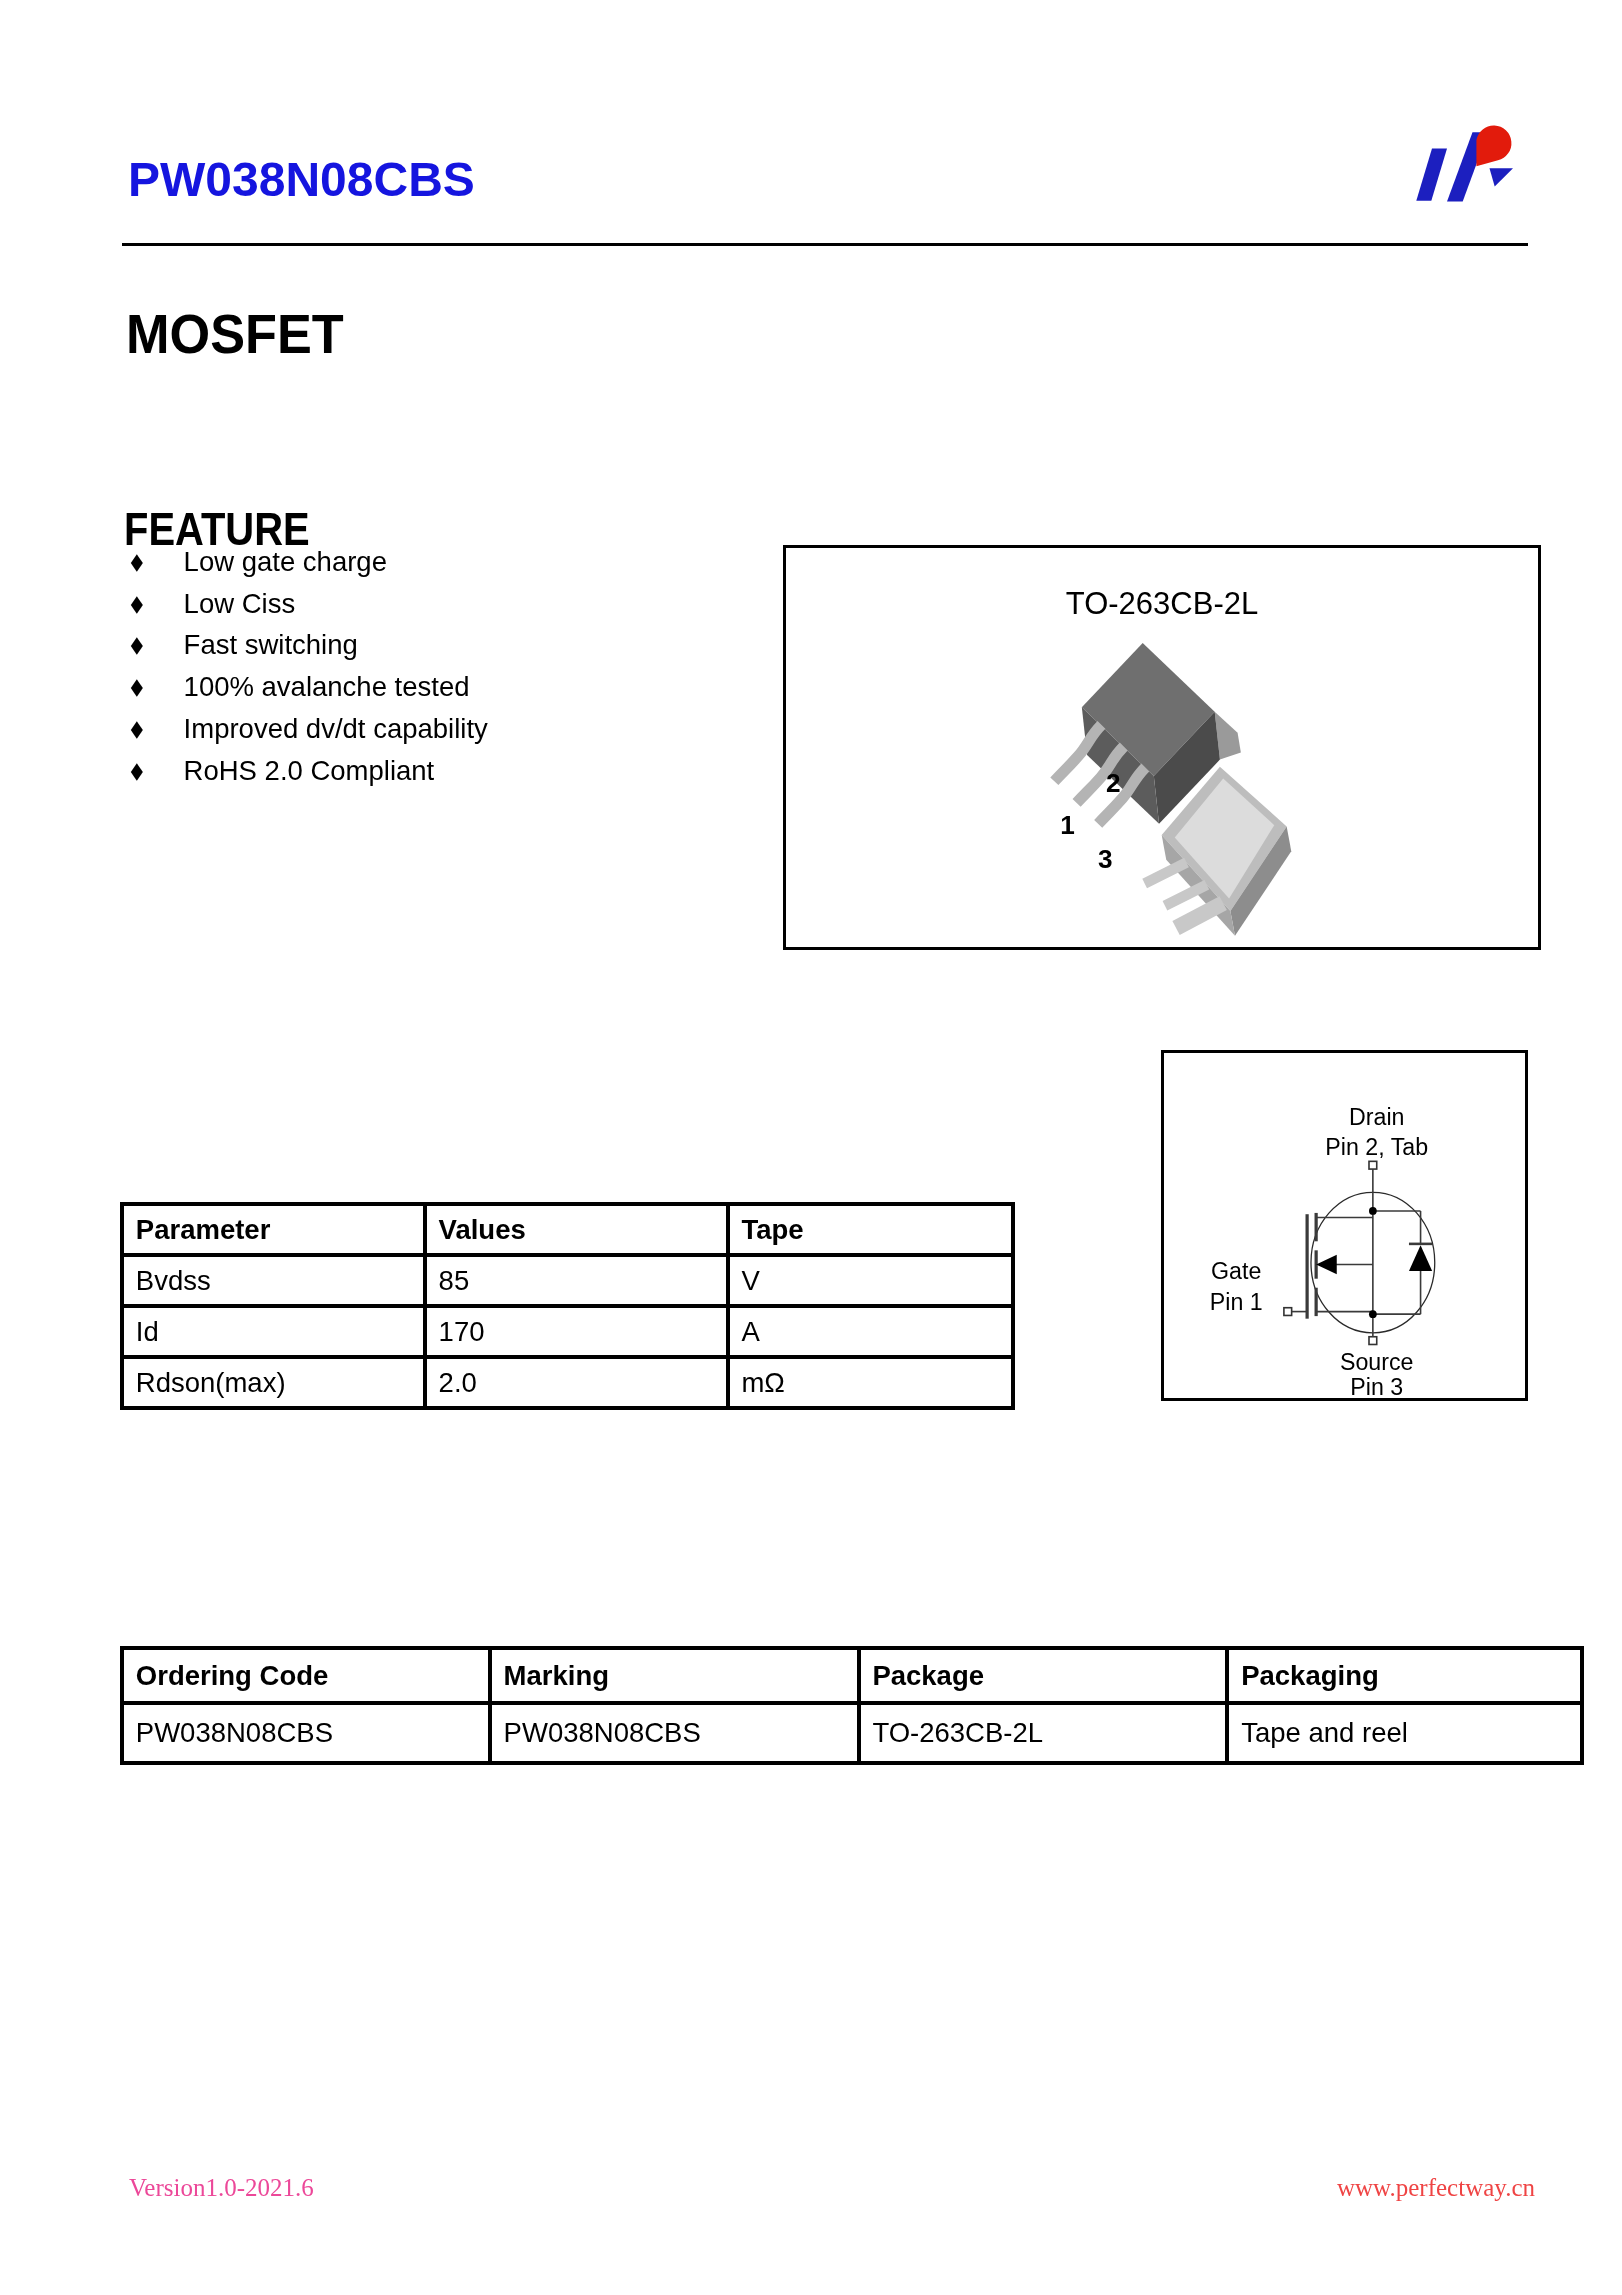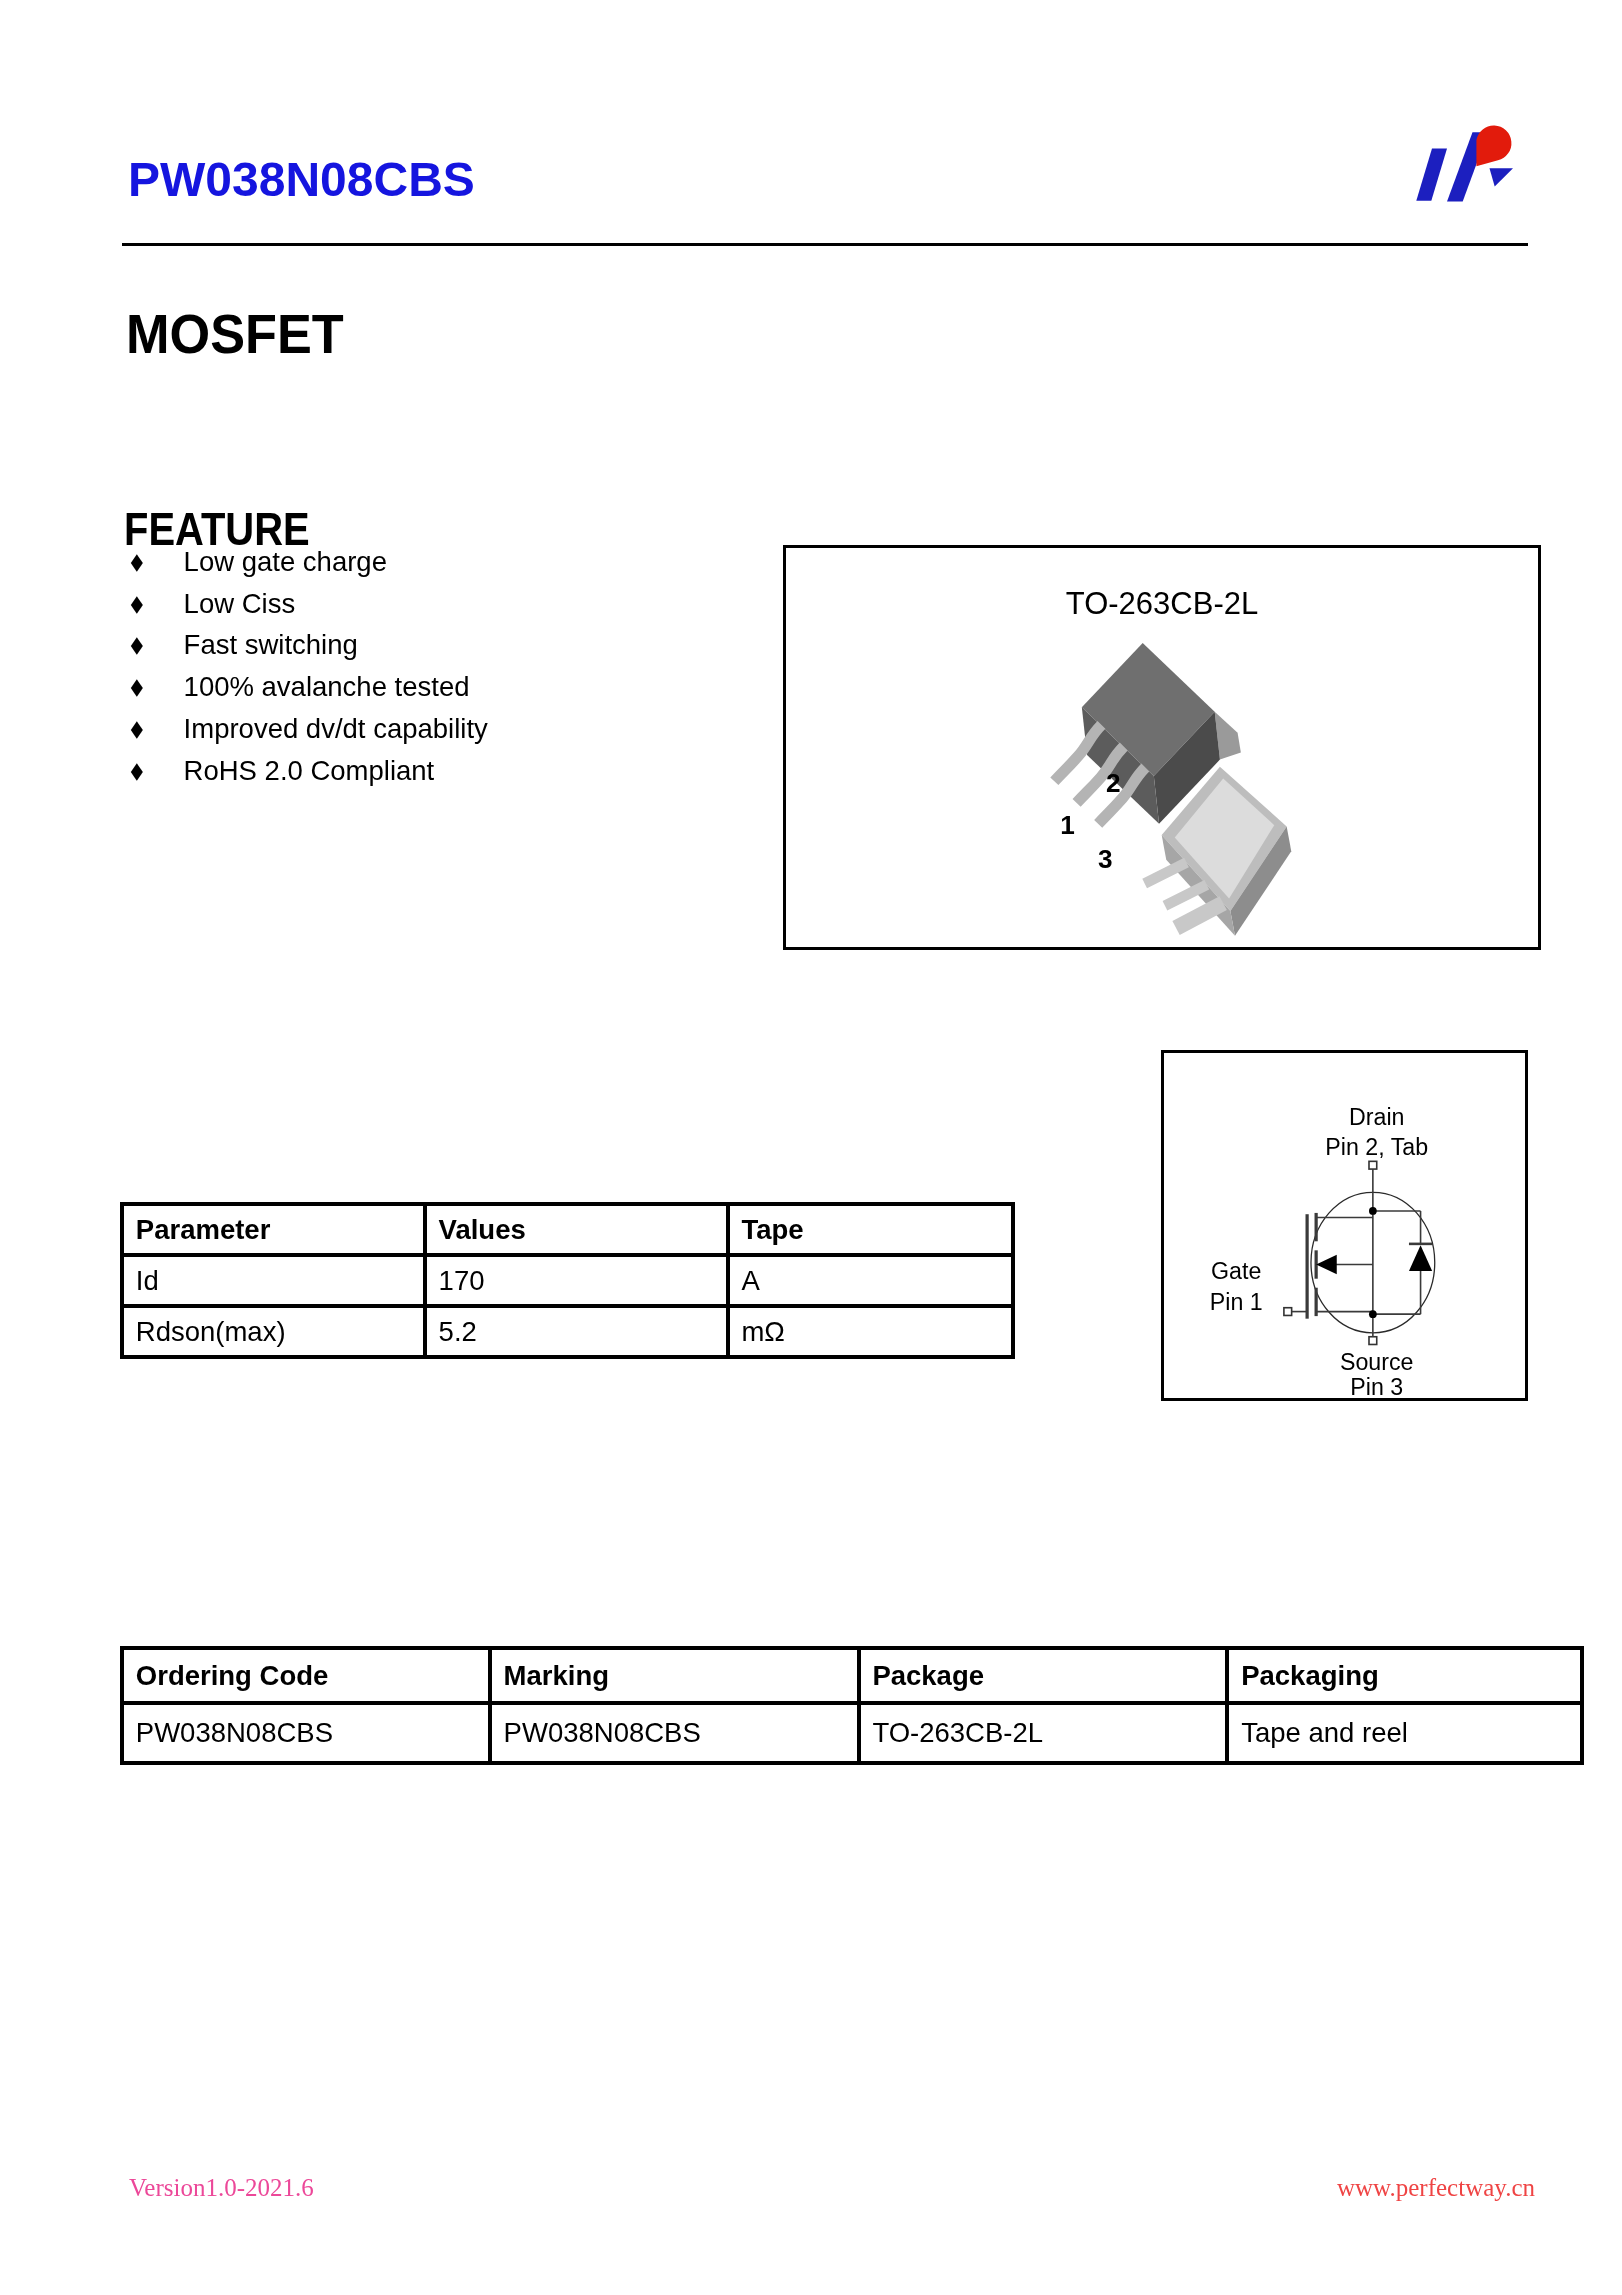--- a/index.html
+++ b/index.html
@@ -160,27 +160,32 @@
   </div>
 
   <table id="param-table" class="dsx abs">
     <tbody>
         <tr>
       <th class="pcol0">Parameter</th>
       <th class="pcol1">Values</th>
       <th class="pcol2">Tape</th>
     </tr>
     <tr>
+      <td>Bvdss</td>
+      <td>85</td>
+      <td>V</td>
+    </tr>
+    <tr>
       <td>Id</td>
       <td>170</td>
       <td>A</td>
     </tr>
     <tr>
       <td>Rdson(max)</td>
-      <td>5.2</td>
+      <td>2.0</td>
       <td>mΩ</td>
     </tr>
   </tbody>
     </table>
 
   <table id="order-table" class="dsx abs">
     <tbody>
         <tr>
       <th class="ocol0">Ordering Code</th>
       <th class="ocol1">Marking</th>

